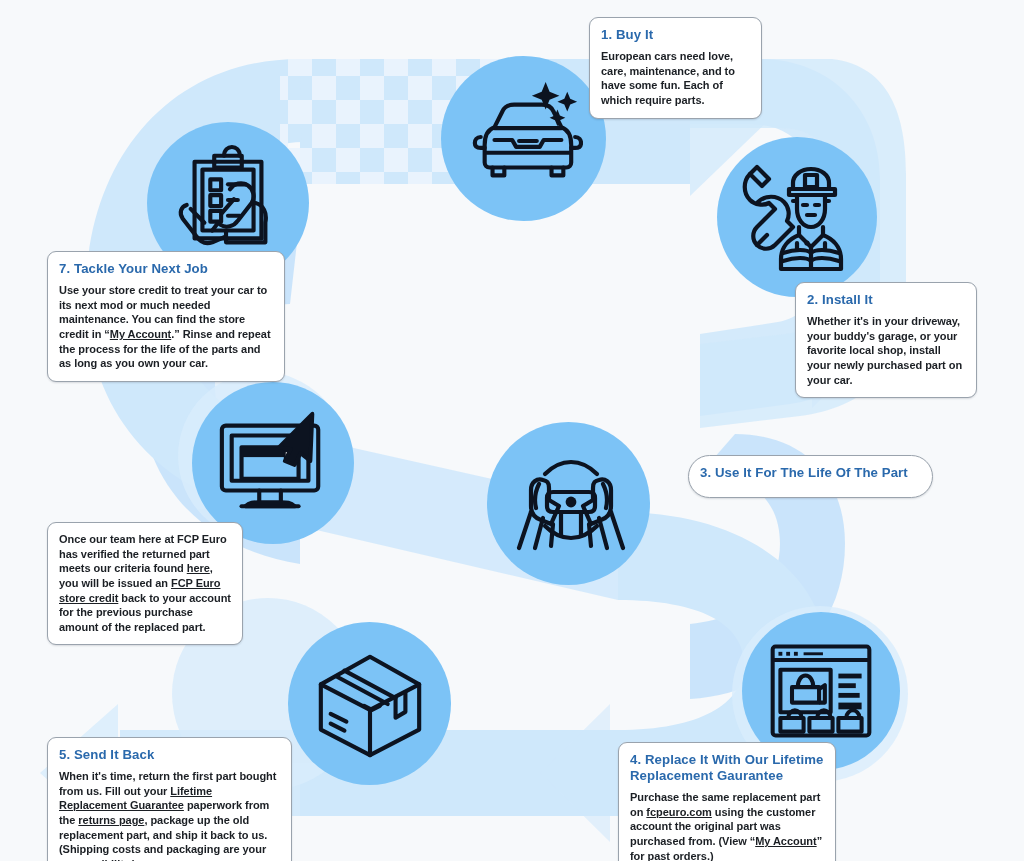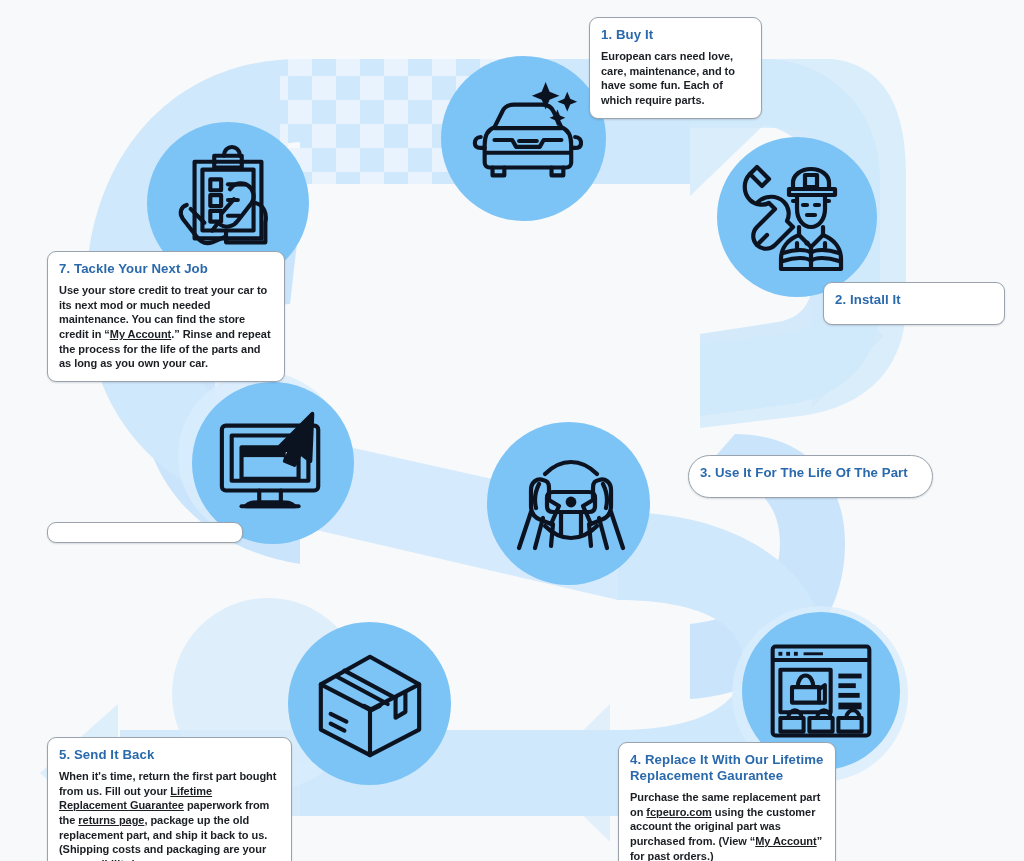--- a/index.html
+++ b/index.html
@@ -46,21 +46,21 @@
     font-size:11px;
     line-height:1.33;
     color:#1b1f24;
     font-weight:bold;
     letter-spacing:-.05px;
   }
   .card p .lk{ text-decoration:underline; }
 
   
   #card-1{left:589px;top:13px;width:173px;}
-  #card-2{left:795px;top:278px;width:182px;margin-left:28px;}
+  #card-2{left:795px;top:278px;width:182px;}
   #card-3{left:688px;top:451px;width:245px;border-radius:31px;}
   #card-4{left:618px;top:738px;width:218px;}
   #card-5{left:47px;top:733px;width:245px;}
   #card-6{left:47px;top:518px;width:196px;}
   #card-7{left:47px;top:247px;width:238px;}
 
   
   #badge-1{left:441px;top:52px;width:165px;height:165px;}
   #badge-2{left:717px;top:133px;width:160px;height:160px;}
   #badge-3{left:487px;top:418px;width:163px;height:163px;}
@@ -328,37 +328,39 @@
     </svg>
   </div>
 
   <div class="card" id="card-1">
     <h3>1. Buy It</h3>
     <p>European cars need love, care, maintenance, and to have some fun. Each of which require parts.</p>
   </div>
 
   <div class="card" id="card-2">
     <h3>2. Install It</h3>
+    <p>Whether it's in your driveway, your buddy's garage, or your favorite local shop, install your newly purchased part on your car.</p>
   </div>
 
   <div class="card" id="card-3">
     <h3>3. Use It For The Life Of The Part</h3>
   </div>
 
   <div class="card" id="card-4">
     <h3>4. Replace It With Our Lifetime Replacement Gaurantee</h3>
     <p>Purchase the same replacement part on <span class="lk">fcpeuro.com</span> using the customer account the original part was purchased from. (View “<span class="lk">My Account</span>” for past orders.)</p>
   </div>
 
   <div class="card" id="card-5">
     <h3>5. Send It Back</h3>
     <p>When it's time, return the first part bought from us. Fill out your <span class="lk">Lifetime Replacement Guarantee</span> paperwork from the <span class="lk">returns page</span>, package up the old replacement part, and ship it back to us. (Shipping costs and packaging are your responsibility.)</p>
   </div>
 
   <div class="card" id="card-6">
+    <p>Once our team here at FCP Euro has verified the returned part meets our criteria found <span class="lk">here</span>, you will be issued an <span class="lk">FCP Euro store credit</span> back to your account for the previous purchase amount of the replaced part.</p>
   </div>
 
   <div class="card" id="card-7">
     <h3>7. Tackle Your Next Job</h3>
     <p>Use your store credit to treat your car to its next mod or much needed maintenance. You can find the store credit in “<span class="lk">My Account</span>.” Rinse and repeat the process for the life of the parts and as long as you own your car.</p>
   </div>
 
 </div>
 
 </body></html>

